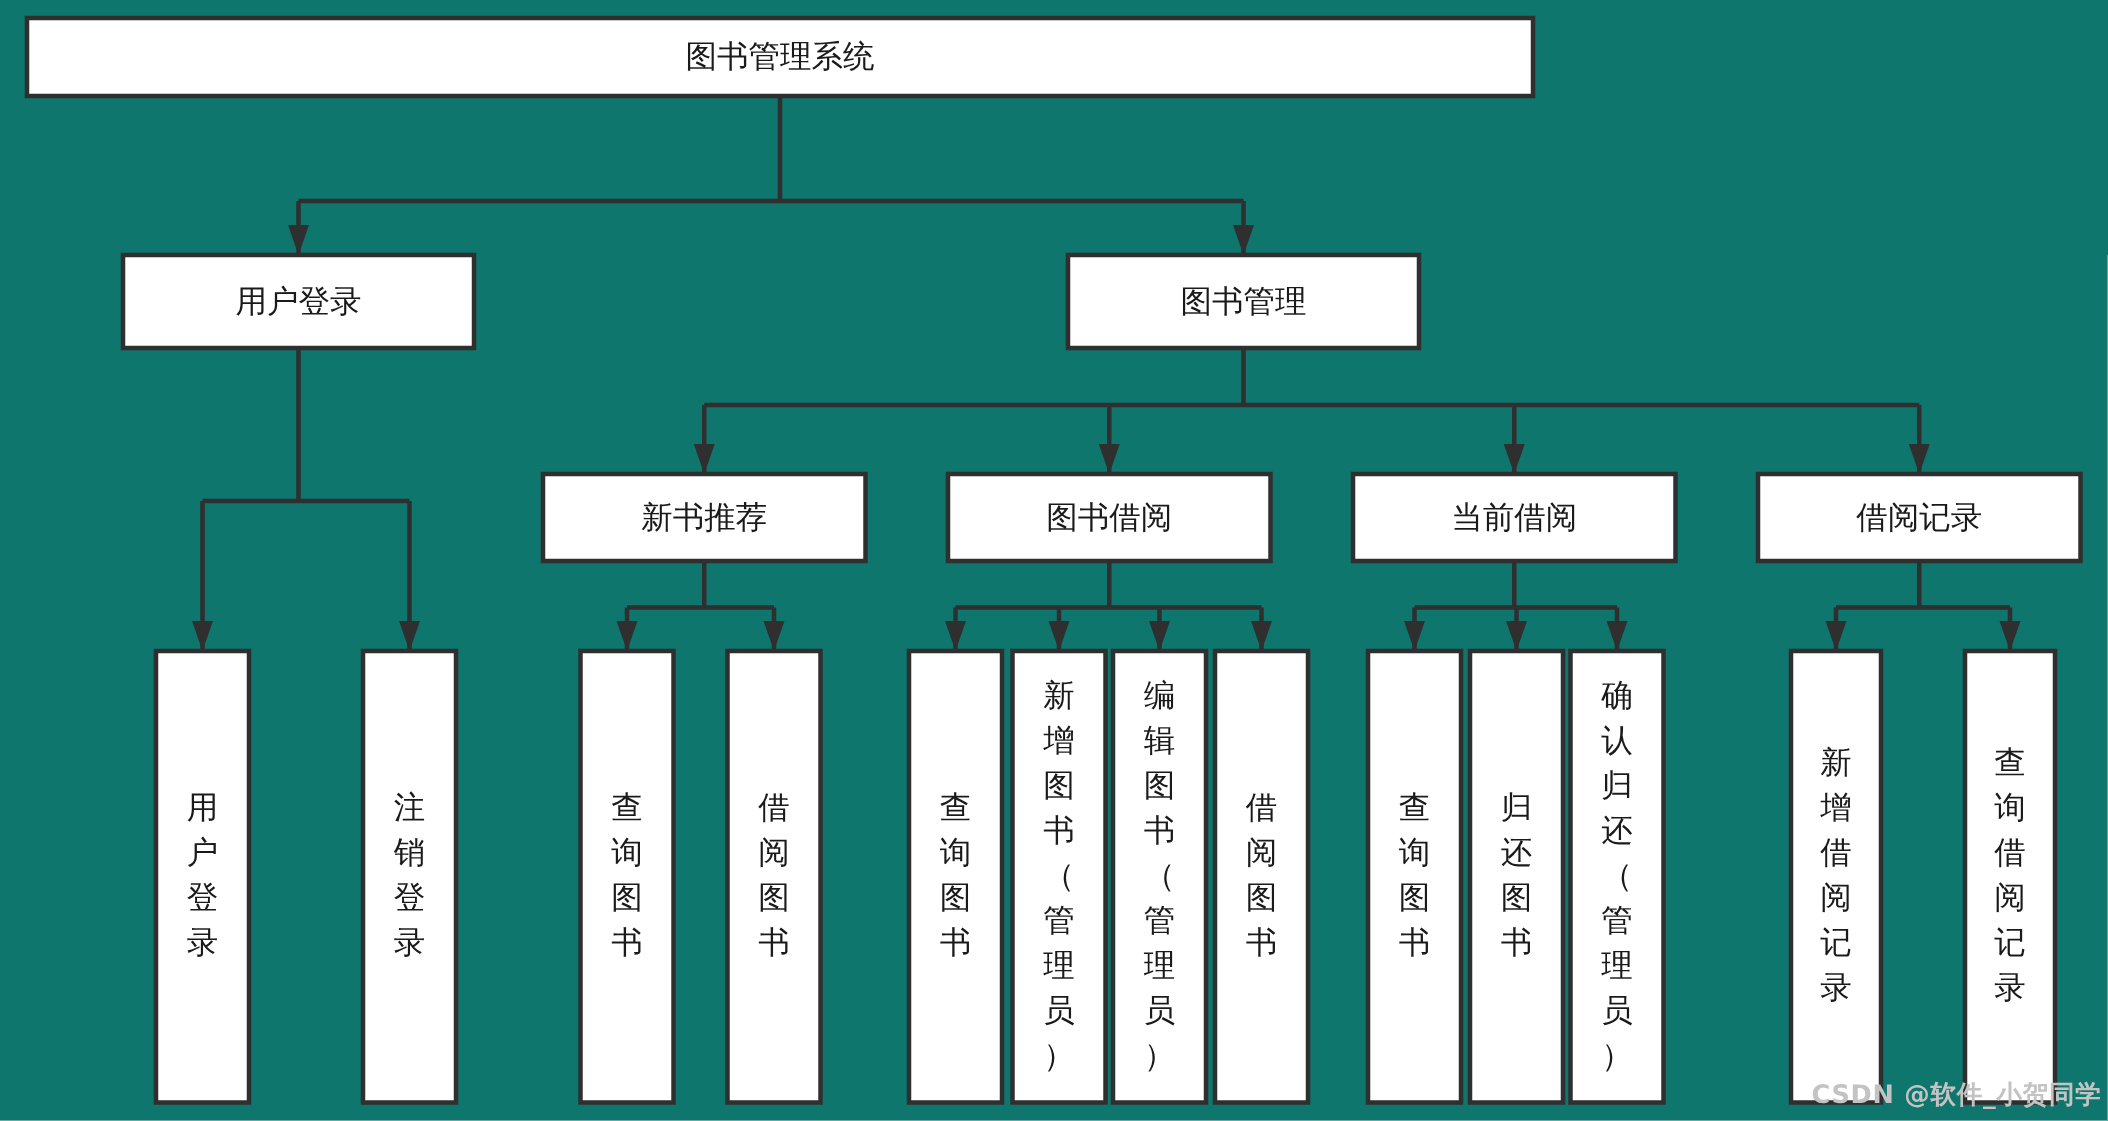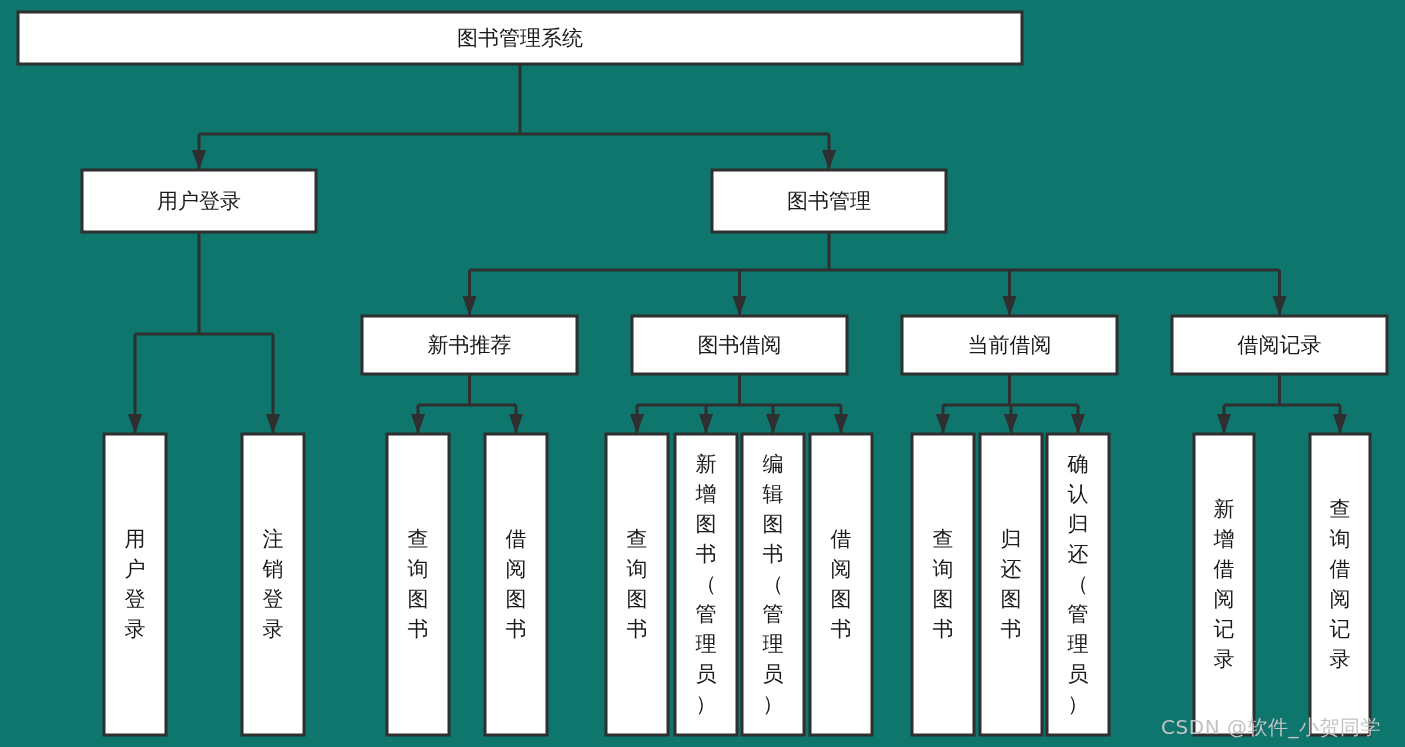--- a/index.html
+++ b/index.html
@@ -53,28 +53,29 @@
   }
   .node-label-v-char {
     font-family: "DejaVu Sans", "Liberation Sans", sans-serif;
     font-size: 21px;
     fill: #1a1a1a;
     text-anchor: middle;
     dominant-baseline: middle;
   }
   #watermark {
     position: absolute;
-    right: 24px;
+    right: 4px;
     bottom: 6px;
     font-family: "DejaVu Sans", "Liberation Sans", sans-serif;
-    font-size: 20px;
+    font-size: 17px;
     color: #c3c3c3;
     letter-spacing: 0.5px;
     white-space: nowrap;
     pointer-events: none;
+    font-weight: bold;
   }
 </style>
 </head>
 <body>
 
 <div id="diagram-root">
   <svg id="tree-svg" viewBox="0 0 1405 747" xmlns="http://www.w3.org/2000/svg">
     <g id="edges-layer">
         <g>
           <line x1="520" y1="64" x2="520" y2="134" class="connector"></line>

